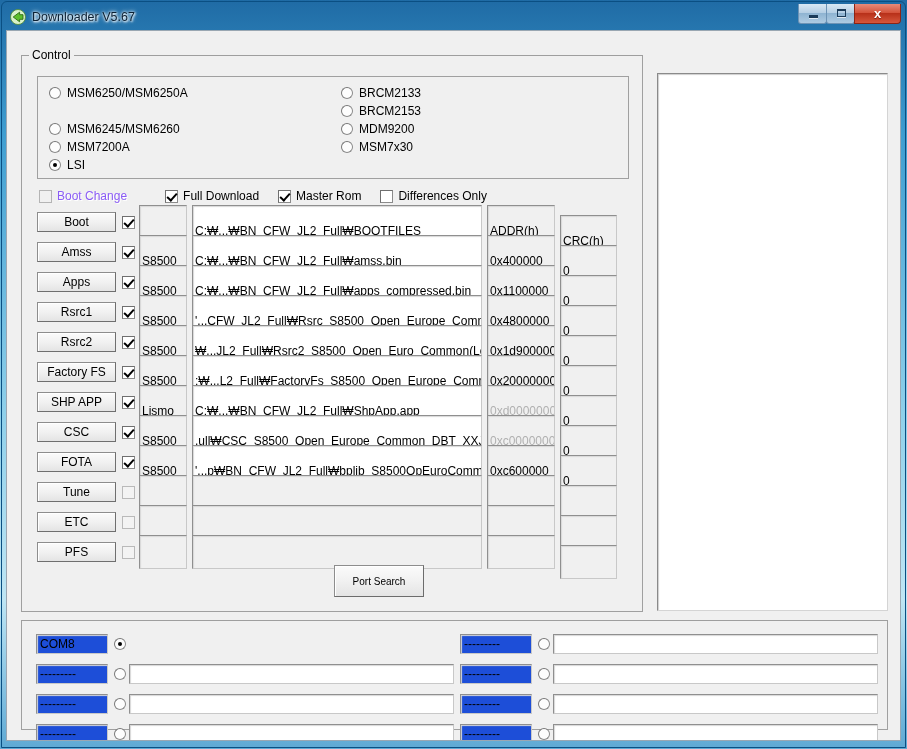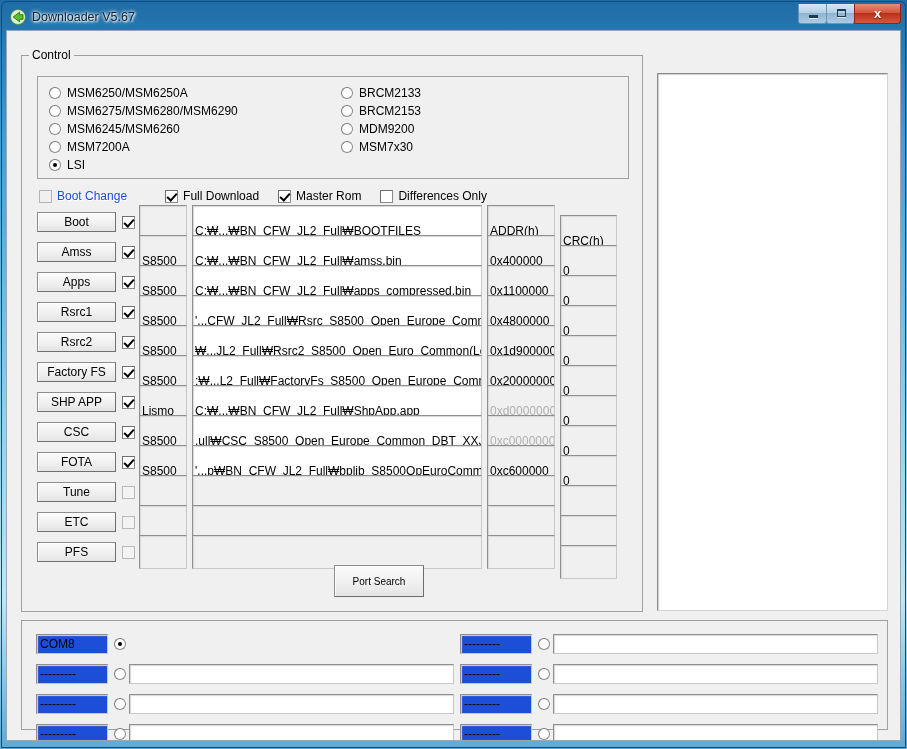--- a/index.html
+++ b/index.html
@@ -195,21 +195,21 @@
   .chk-box.checked::after {
     content: "";
     position: absolute;
     left: 3px; top: 0px;
     width: 4px; height: 8px;
     border: solid #000;
     border-width: 0 2px 2px 0;
     transform: rotate(42deg);
   }
   .chk-label { font-size: 12px; color: #000; line-height: 13px; }
-  .chk-label.disabled { color: #1d4ed8; text-shadow: 1px 1px 0 #fff; }
+  .chk-label.disabled { color: #8b5cf6; text-shadow: 1px 1px 0 #fff; }
 
   
   #rows-area { position: absolute; left: 15px; top: 155px; width: 600px; }
   .file-row {
     display: flex;
     align-items: center;
     height: 22px;
     margin-bottom: 8px;
   }
   .row-btn {
@@ -398,24 +398,20 @@
   <div id="client">
 
     <div class="groupbox" id="control-group">
       <span class="gb-title">Control</span>
 
       <div id="chipset-panel">
         <div class="radio-row" style="left:11px; top:8px;">
           <span class="radio-mark"></span>
           <span class="radio-label">MSM6250/MSM6250A</span>
         </div>
-        <div class="radio-row" style="left:11px; top:26px;">
-          <span class="radio-mark"></span>
-          <span class="radio-label">MSM6275/MSM6280/MSM6290</span>
-        </div>
         <div class="radio-row" style="left:11px; top:44px;">
           <span class="radio-mark"></span>
           <span class="radio-label">MSM6245/MSM6260</span>
         </div>
         <div class="radio-row" style="left:11px; top:62px;">
           <span class="radio-mark"></span>
           <span class="radio-label">MSM7200A</span>
         </div>
         <div class="radio-row" style="left:11px; top:80px;">
           <span class="radio-mark checked"></span>

